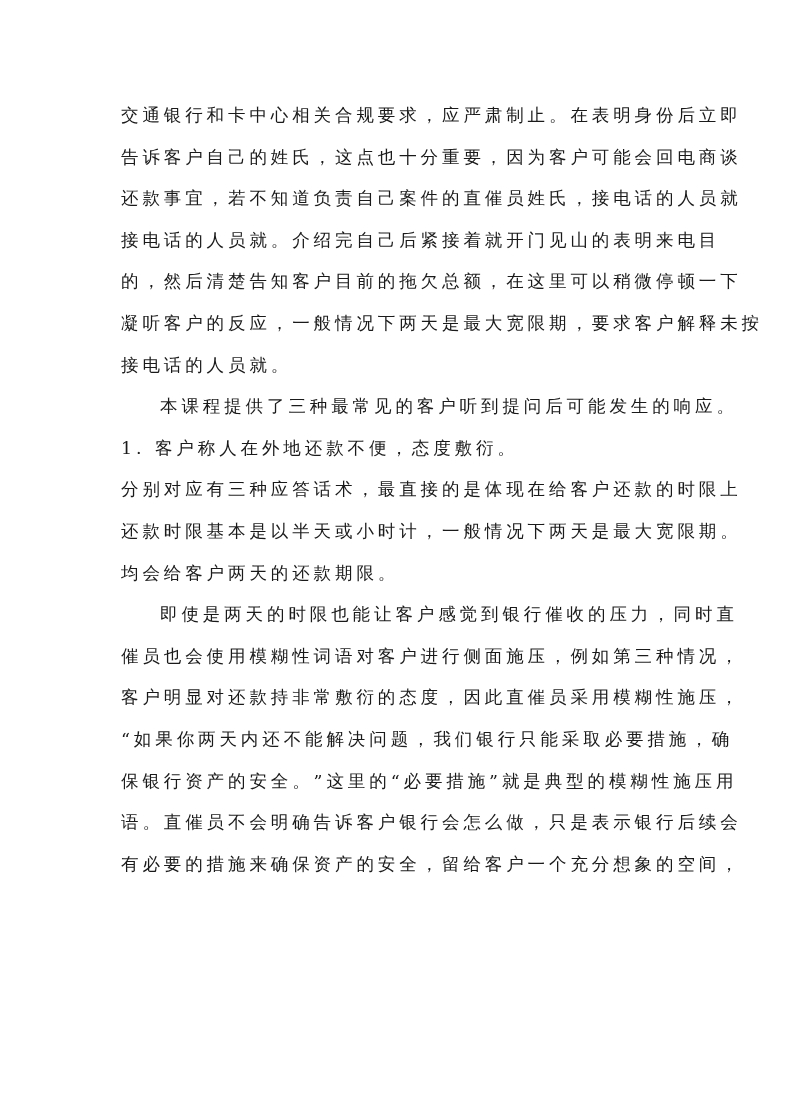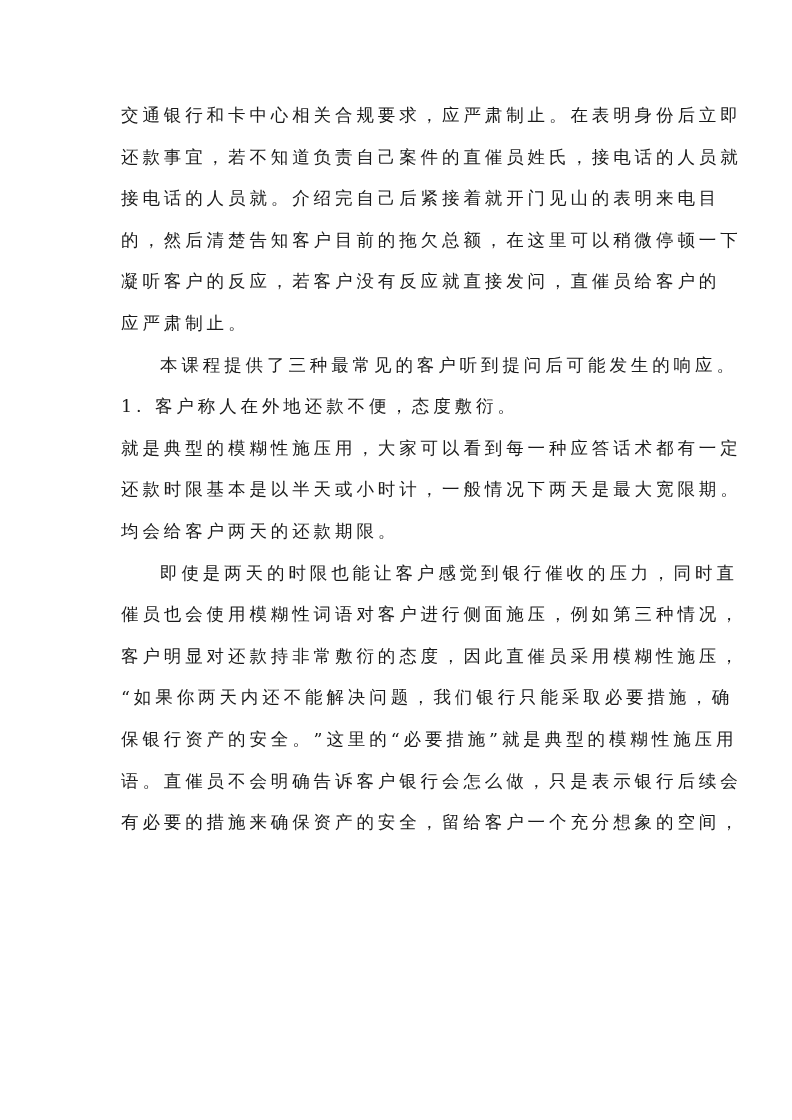--- a/index.html
+++ b/index.html
@@ -17,28 +17,29 @@
       letter-spacing: 3.9px;
     }
     .indent { padding-left: 39px; }
   </style>
 </head>
 <body>
 
 <div class="page">
   <div class="text-body" id="text-body">
     <div class="line">交通银行和卡中心相关合规要求，应严肃制止。在表明身份后立即</div>
+    <div class="line">告诉客户自己的姓氏，这点也十分重要，因为客户可能会回电商谈</div>
     <div class="line">还款事宜，若不知道负责自己案件的直催员姓氏，接电话的人员就</div>
     <div class="line">接电话的人员就。介绍完自己后紧接着就开门见山的表明来电目</div>
     <div class="line">的，然后清楚告知客户目前的拖欠总额，在这里可以稍微停顿一下</div>
-    <div class="line">凝听客户的反应，若客户没有反应就直接发问，直催员给客户的</div>
-    <div class="line">应严肃制止。</div>
+    <div class="line">凝听客户的反应，一般情况下两天是最大宽限期，要求客户解释未按</div>
+    <div class="line">接电话的人员就。</div>
     <div class="line indent">本课程提供了三种最常见的客户听到提问后可能发生的响应。</div>
     <div class="line">1. 客户称人在外地还款不便，态度敷衍。</div>
-    <div class="line">就是典型的模糊性施压用，大家可以看到每一种应答话术都有一定</div>
+    <div class="line">分别对应有三种应答话术，最直接的是体现在给客户还款的时限上</div>
     <div class="line">还款时限基本是以半天或小时计，一般情况下两天是最大宽限期。</div>
     <div class="line">均会给客户两天的还款期限。</div>
     <div class="line indent">即使是两天的时限也能让客户感觉到银行催收的压力，同时直</div>
     <div class="line">催员也会使用模糊性词语对客户进行侧面施压，例如第三种情况，</div>
     <div class="line">客户明显对还款持非常敷衍的态度，因此直催员采用模糊性施压，</div>
     <div class="line">“如果你两天内还不能解决问题，我们银行只能采取必要措施，确</div>
     <div class="line">保银行资产的安全。”这里的“必要措施”就是典型的模糊性施压用</div>
     <div class="line">语。直催员不会明确告诉客户银行会怎么做，只是表示银行后续会</div>
     <div class="line">有必要的措施来确保资产的安全，留给客户一个充分想象的空间，</div>
   </div>

